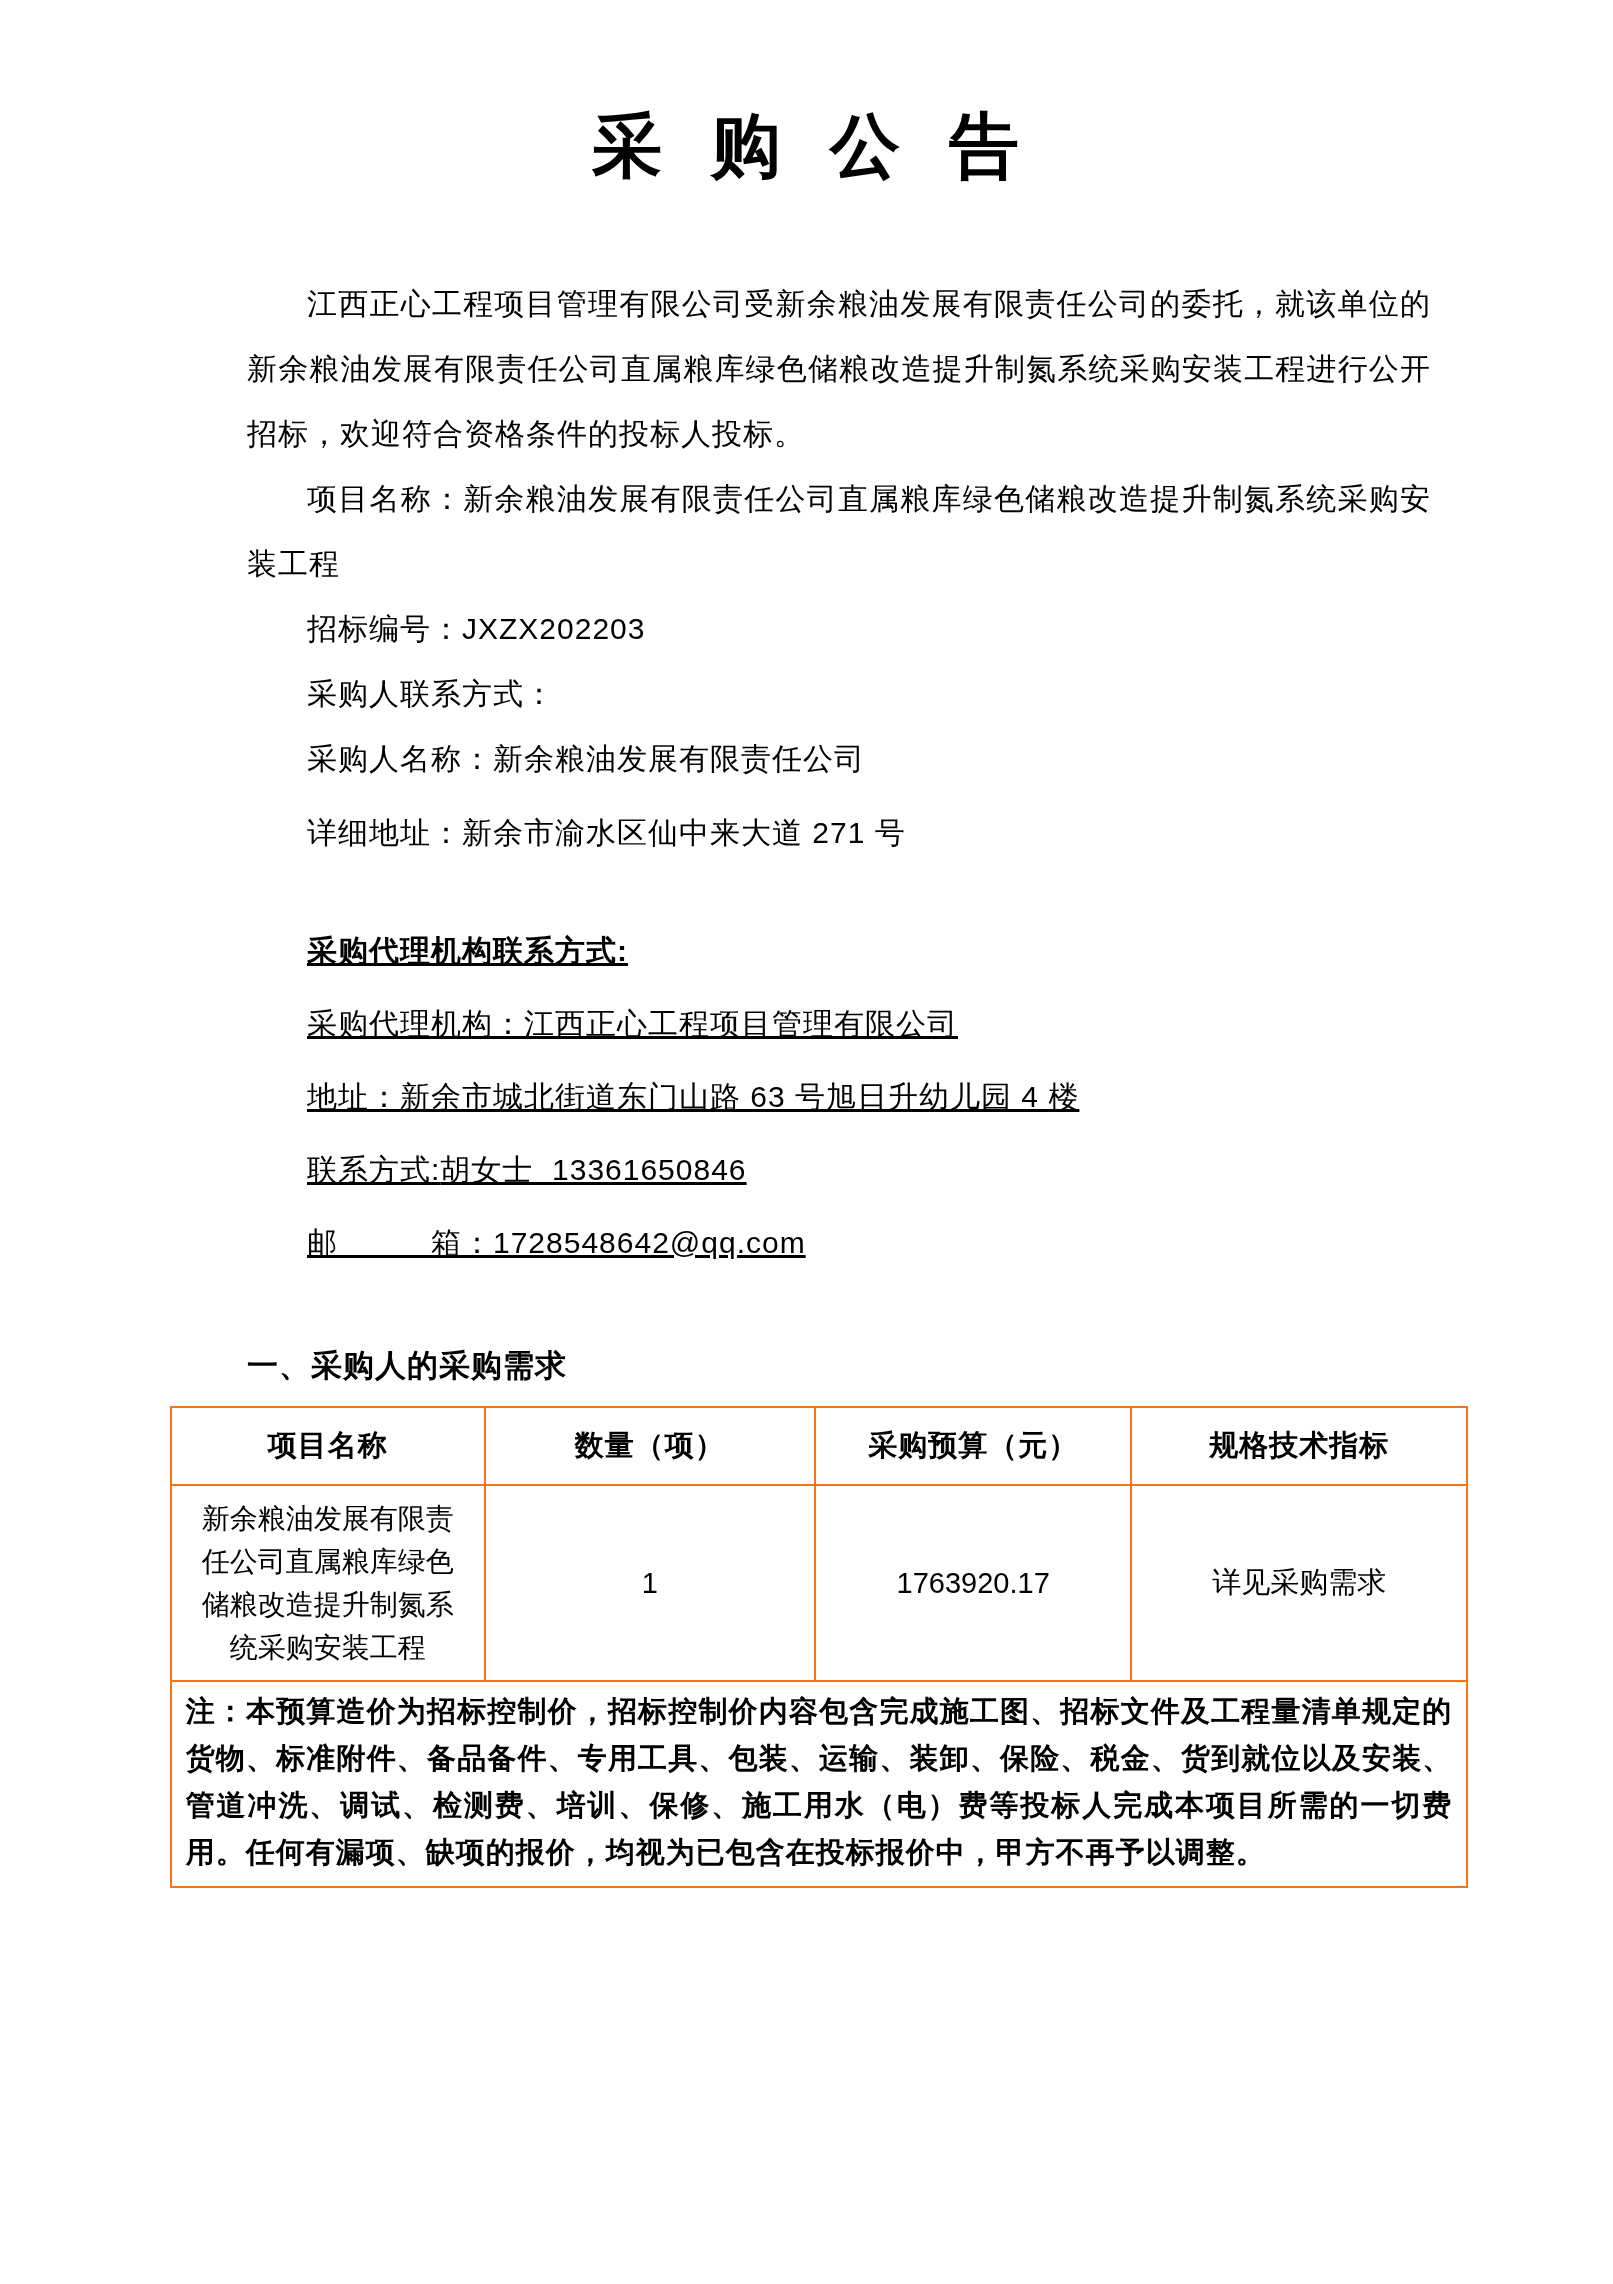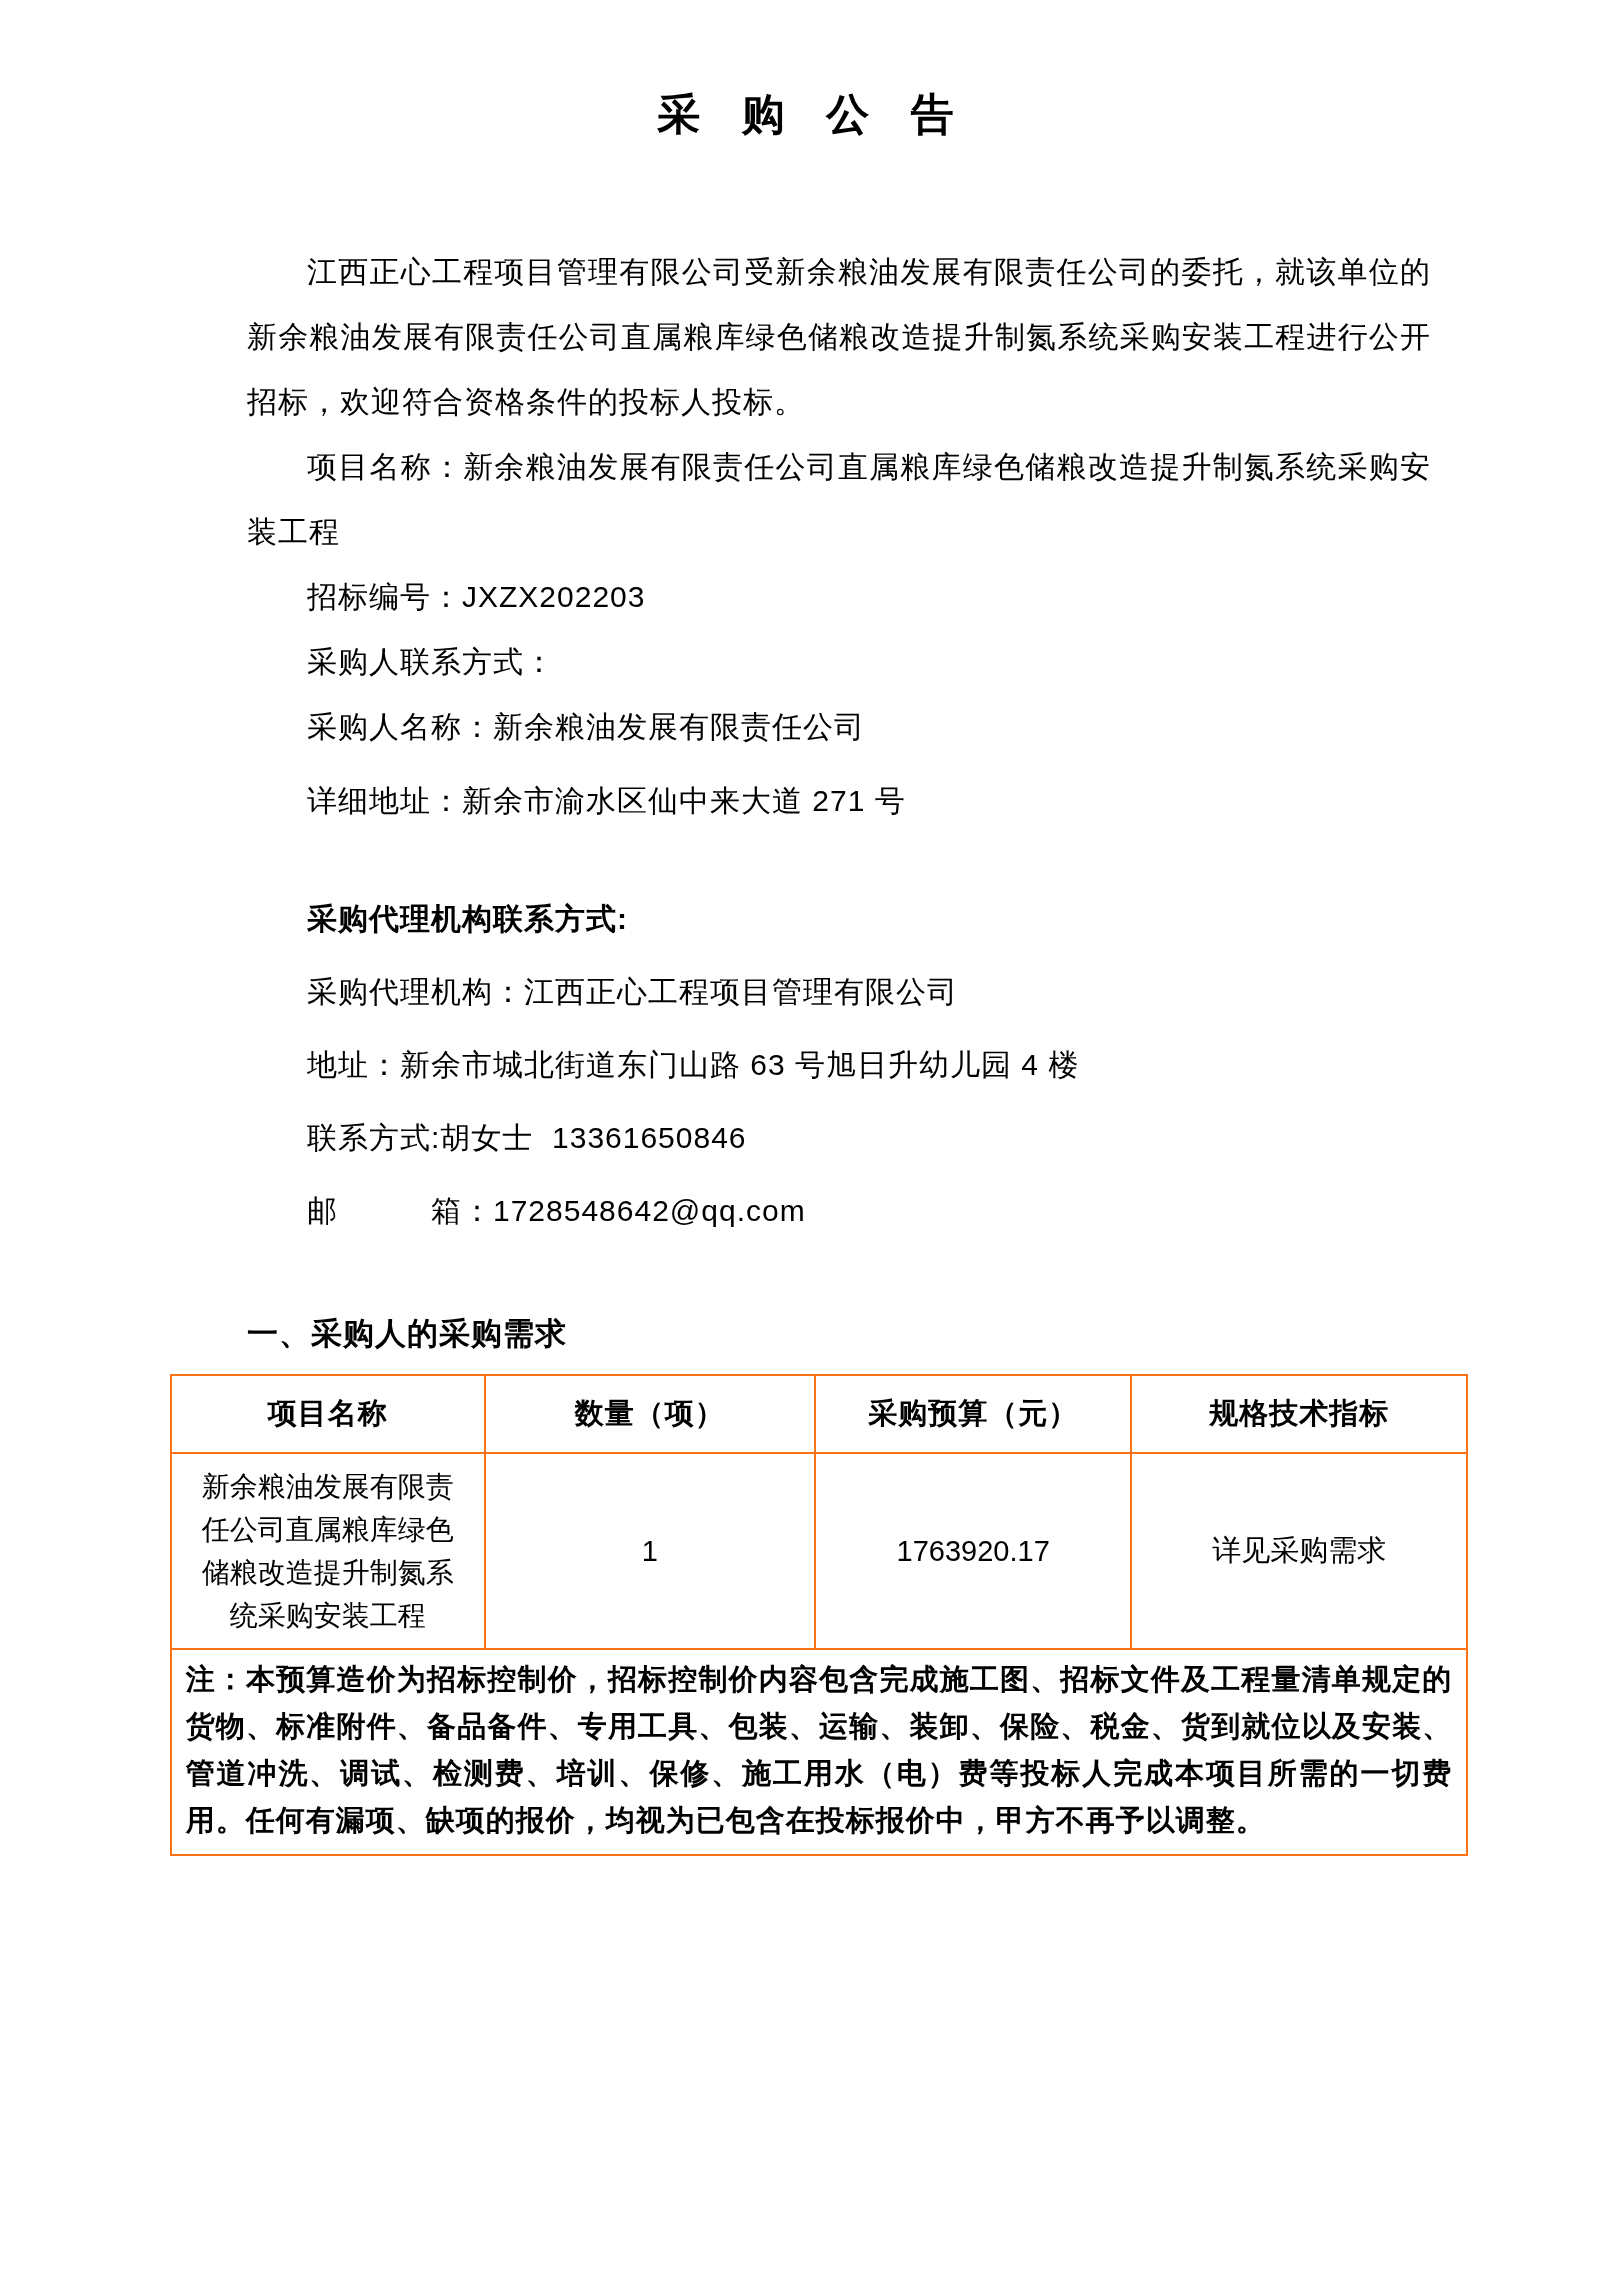--- a/index.html
+++ b/index.html
@@ -8,40 +8,40 @@
     position: relative;
     width: 1613px;
     height: 2285px;
     margin: 0 auto;
     background: #ffffff;
     color: #000000;
     font-family: "Liberation Sans", serif; 
     overflow: hidden;
   }
   .doc-title {
-    margin-top: 84px;
+    margin-top: 116px;
     text-align: center;
-    font-size: 43px;
+    font-size: 70px;
     font-weight: bold;
     line-height: 61px;
     word-spacing: 25.5px;
     letter-spacing: 2px;
   }
   .body-text {
     margin: 94px 182px 0 247px; 
     font-size: 30px;
     letter-spacing: 1px;
   }
   .body-text p { line-height: 65px; }
   .indent { text-indent: 2em; }
   .justify { text-align: justify; }
   .contact-trio { margin-top: 7.8px; }
   .contact-trio p { line-height: 67px; }
   .agency-block { margin-top: 48px; }
-  .agency-block p { line-height: 73px; }
+  .agency-block p { line-height: 73px; text-decoration: underline; }
   .bold { font-weight: bold; }
   .val-gap { margin-left: 25.5px; }
   .val, .label { white-space: pre-wrap; }
   .section-heading {
     margin: 65px 182px 0 247px;
     font-size: 31px;
     font-weight: bold;
     line-height: 43px;
     letter-spacing: 1px;
   }

